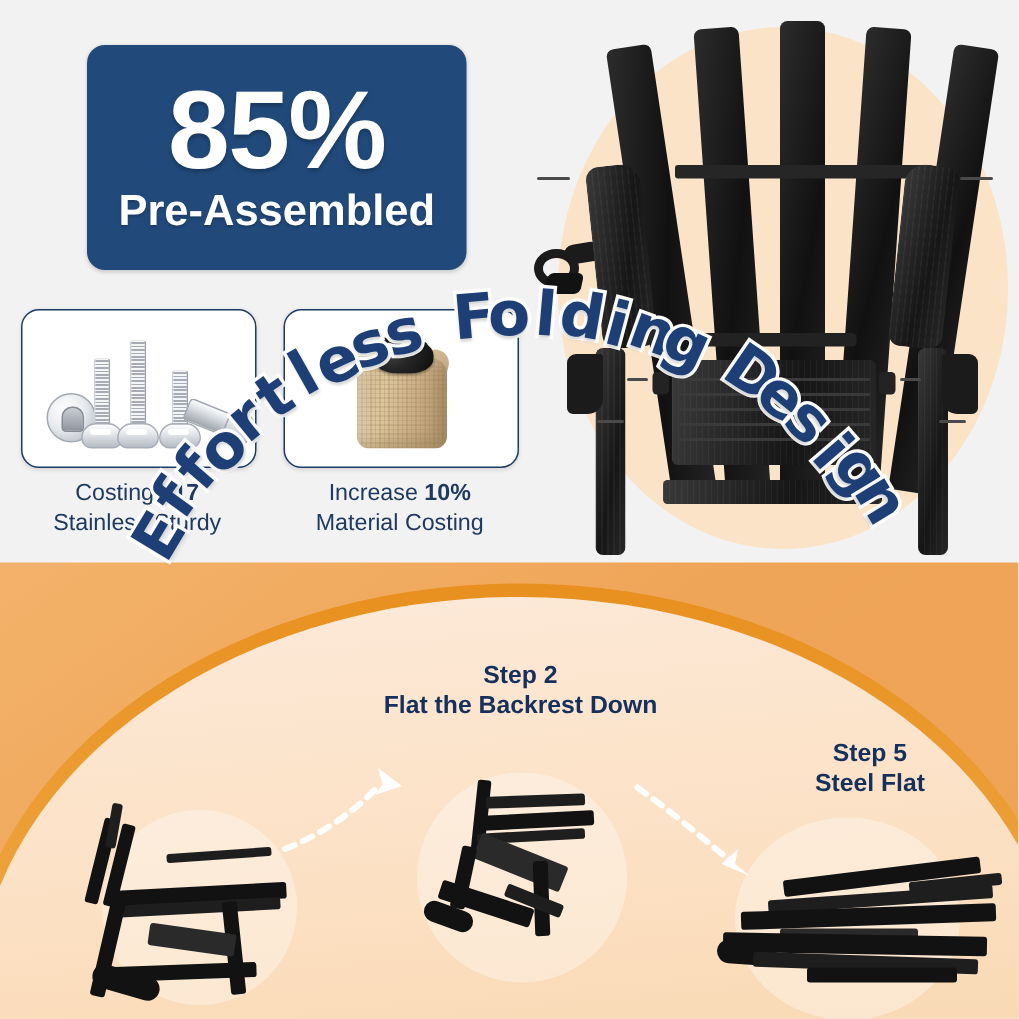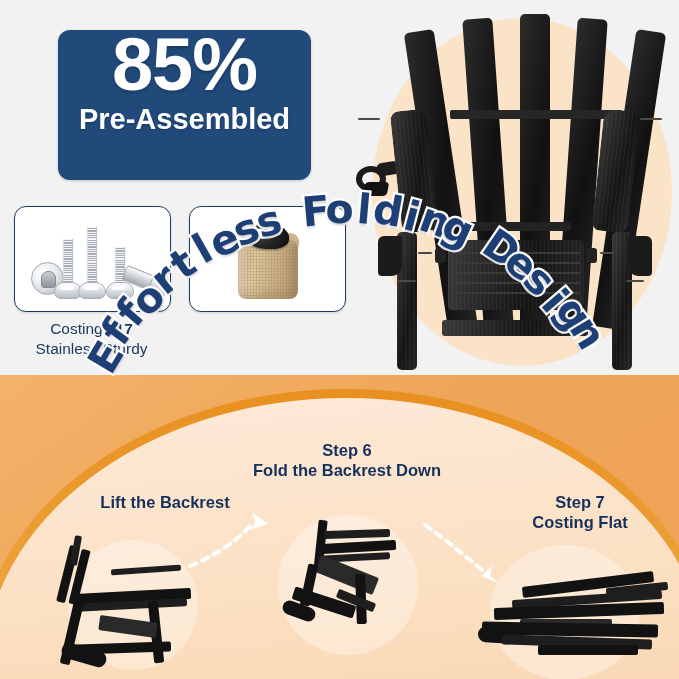--- a/index.html
+++ b/index.html
@@ -18,21 +18,21 @@
     position:absolute;left:372px;top:18px;width:300px;height:348px;
     border-radius:50%;
     background:#fbe3c7;
   }
 
   
   .badge{
     position:absolute;left:58px;top:30px;width:253px;height:150px;
     background:#214a7b;border-radius:12px;
     box-shadow:0 1px 3px rgba(0,0,0,.18);
-    display:flex;flex-direction:column;align-items:center;justify-content:flex-start;
+    display:flex;flex-direction:column;align-items:center;justify-content:center;
   }
   .badge-pct{
     color:#ffffff;font-size:74px;line-height:.95;font-weight:700;
     letter-spacing:-1px;
     text-shadow:0 2px 3px rgba(0,0,0,.25);
   }
   .badge-sub{
     color:#ffffff;font-size:29px;line-height:1.1;font-weight:700;margin-top:4px;
     text-shadow:0 1px 2px rgba(0,0,0,.22);
   }
@@ -258,20 +258,24 @@
           <div class="sack-lipR"></div>
           <div class="sack-body"></div>
           <div class="sack-fill"></div>
           <div class="pellet" style="left:18px;top:2px;width:6px;height:5px;"></div>
           <div class="pellet" style="left:27px;top:0px;width:6px;height:5px;"></div>
           <div class="pellet" style="left:36px;top:2px;width:6px;height:5px;"></div>
           <div class="pellet" style="left:45px;top:5px;width:5px;height:5px;"></div>
           <div class="pellet" style="left:14px;top:7px;width:5px;height:5px;"></div>
         </div>
       </div>
+      <div class="feature-cap">
+        <span>Increase </span><b>10%</b><br>
+        <span>Material Costing</span>
+      </div>
     </div>
 
     <div class="explode">
 
       <div class="slat" style="left:108px;top:28px;width:30px;height:300px;transform:rotate(-8.5deg);transform-origin:50% 100%;"></div>
       <div class="slat" style="left:144px;top:18px;width:30px;height:312px;transform:rotate(-4deg);transform-origin:50% 100%;"></div>
       <div class="slat" style="left:180px;top:14px;width:30px;height:318px;"></div>
       <div class="slat" style="left:216px;top:18px;width:30px;height:312px;transform:rotate(4deg);transform-origin:50% 100%;"></div>
       <div class="slat" style="left:252px;top:28px;width:30px;height:300px;transform:rotate(8.5deg);transform-origin:50% 100%;"></div>
 
@@ -442,24 +446,23 @@
       </div>
       <div class="hl-ch" style="transform: rotate(54.0833deg);">
         <span>g</span>
       </div>
       <div class="hl-ch" style="transform: rotate(59deg);">
         <span>n</span>
       </div>
     </div>
 
   <div class="step-label sl1">
-    <div class="t2">Lift the Backrest</div>
   </div>
   <div class="step-label sl2">
-    <div class="t1">Step 6</div>
-    <div class="t2">Fold the Backrest Down</div>
+    <div class="t1">Step 2</div>
+    <div class="t2">Flat the Backrest Down</div>
   </div>
   <div class="step-label sl3">
-    <div class="t1">Step 7</div>
-    <div class="t2">Costing Flat</div>
+    <div class="t1">Step 5</div>
+    <div class="t2">Steel Flat</div>
   </div>
 
 </div>
 
 </body></html>

